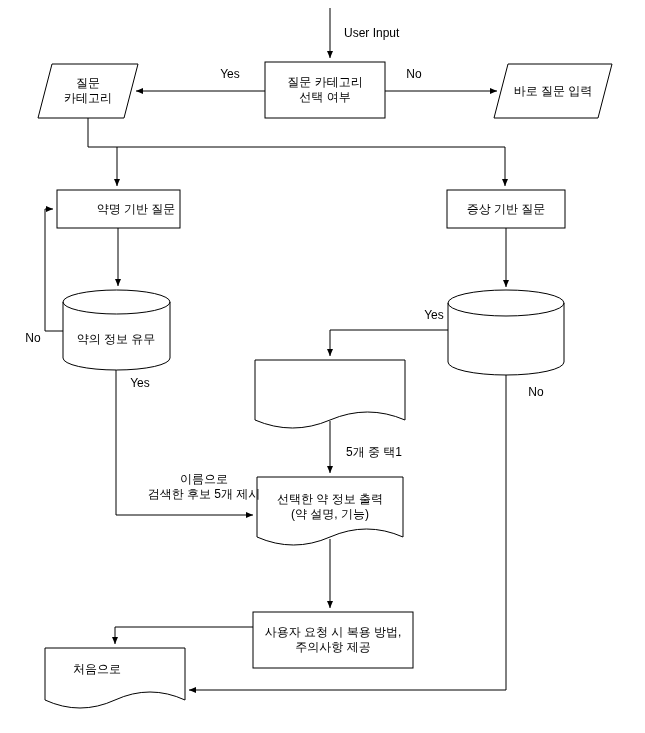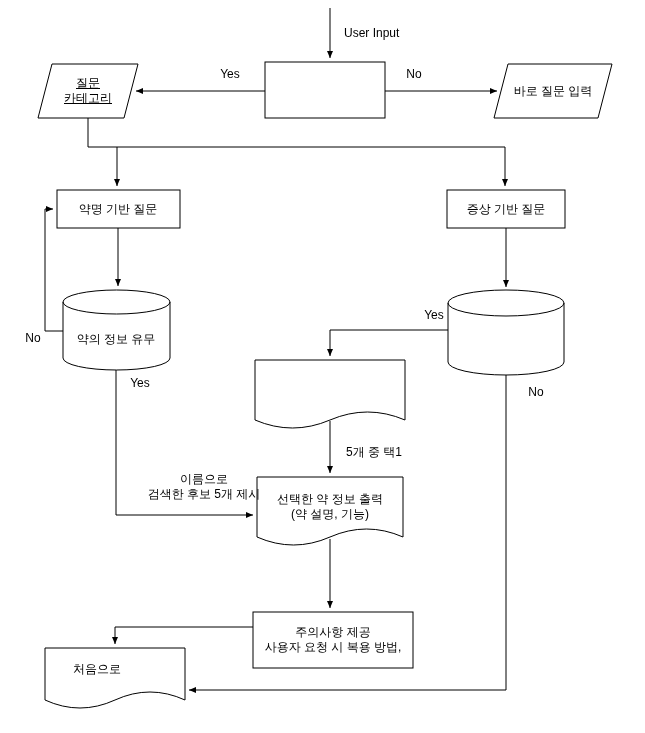--- a/index.html
+++ b/index.html
@@ -59,32 +59,36 @@
     <path class="edge" d="M448,303 A58 13 0 0 0 564,303"></path>
 
     <path class="shape" d="M255,360 L405,360 L405,420 Q367.5,404 330,420 Q292.5,436 255,420 Z"></path>
     <path class="shape" d="M257,477 L403,477 L403,537 Q366.5,521 330,537 Q293.5,553 257,537 Z"></path>
     <rect class="shape" x="253" y="612" width="160" height="56"></rect>
     <path class="shape" d="M45,648 L185,648 L185,700 Q150,684 115,700 Q80,716 45,700 Z"></path>
   </svg>
 
   <div class="lbl lbl-l" style="left:344px; top:33px;">User Input</div>
 
+  <div class="lbl" style="left:325px; top:90px;">
+    <div>질문 카테고리</div>
+    <div>선택 여부</div>
+  </div>
 
-  <div class="lbl" style="left:88px; top:91px;text-decoration:underline;">
+  <div class="lbl" style="left:88px; top:91px;">
     <div>질문</div>
     <div>카테고리</div>
   </div>
 
   <div class="lbl" style="left:553px; top:91px;">바로 질문 입력</div>
 
   <div class="lbl" style="left:230px; top:74px;">Yes</div>
   <div class="lbl" style="left:414px; top:74px;">No</div>
 
-  <div class="lbl" style="left:118px; top:209px;text-align:right;">약명 기반 질문</div>
+  <div class="lbl" style="left:136px; top:209px;text-align:right;">약명 기반 질문</div>
   <div class="lbl" style="left:506px; top:209px;">증상 기반 질문</div>
 
   <div class="lbl" style="left:116px; top:339px;">약의 정보 유무</div>
 
 
   <div class="lbl" style="left:33px; top:338px;">No</div>
   <div class="lbl" style="left:140px; top:383px;">Yes</div>
 
   <div class="lbl" style="left:204px; top:487px;">
     <div>이름으로</div>
@@ -97,19 +101,19 @@
 
   <div class="lbl" style="left:374px; top:452px;">5개 중 택1</div>
 
   <div class="lbl" style="left:330px; top:507px;">
     <div>선택한 약 정보 출력</div>
     <div>(약 설명, 기능)</div>
   </div>
 
 
   <div class="lbl" style="left:333px; top:640px;">
+    <div>사용자 요청 시 복용 방법,</div>
     <div>주의사항 제공</div>
-    <div>사용자 요청 시 복용 방법,</div>
   </div>
 
   <div class="lbl" style="left:97px; top:669px;">처음으로</div>
 
 </div>
 
 </body></html>

